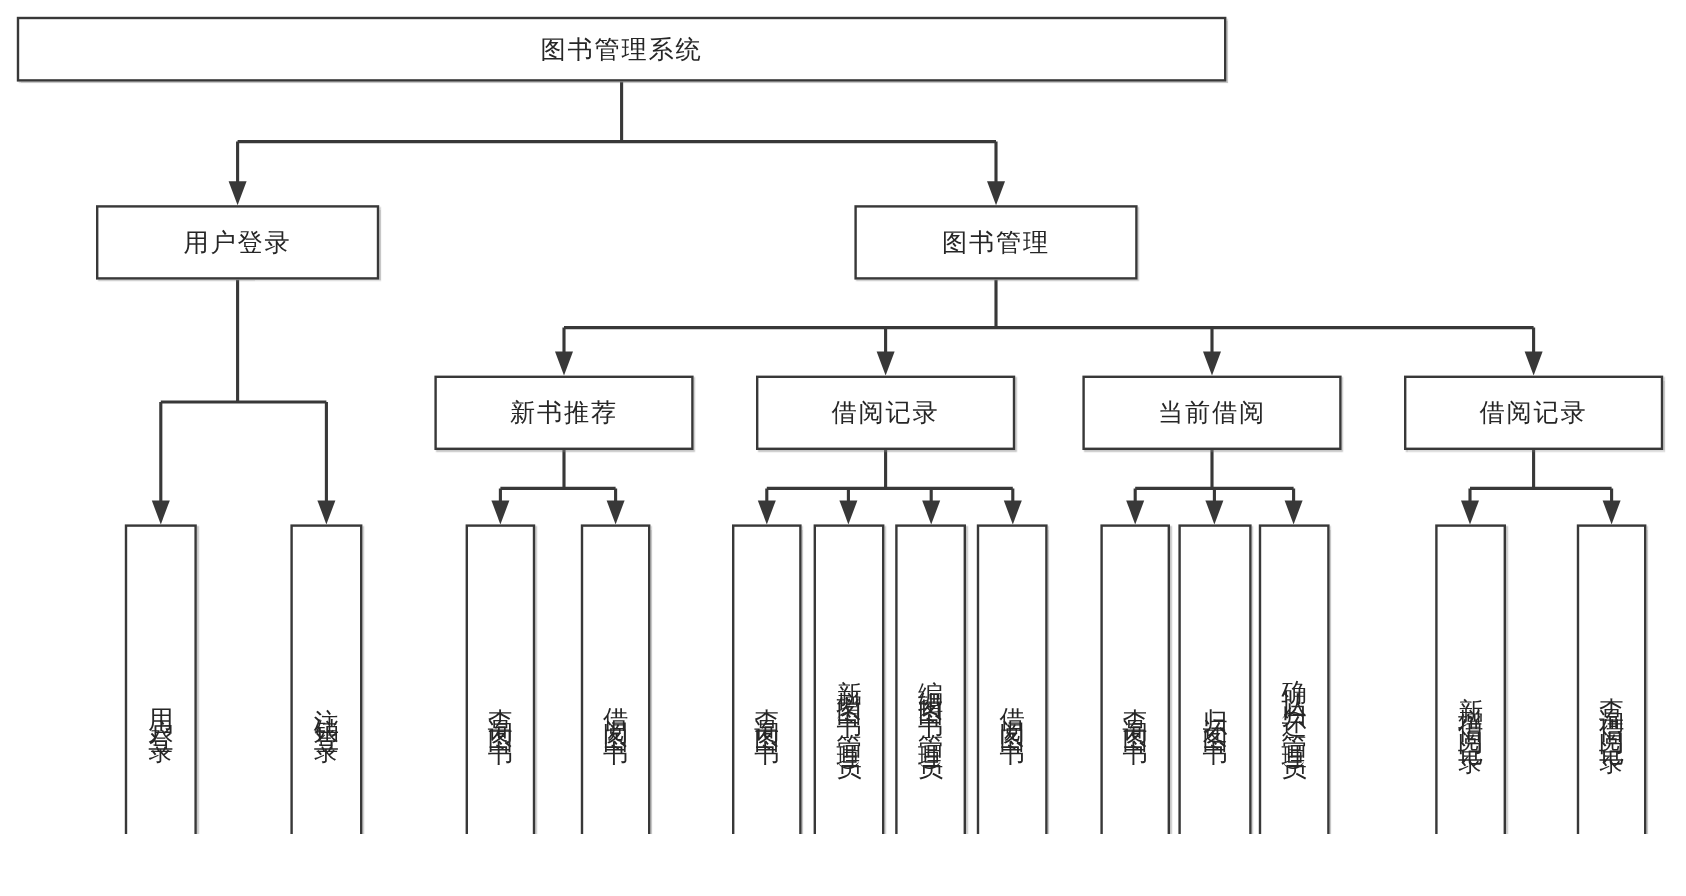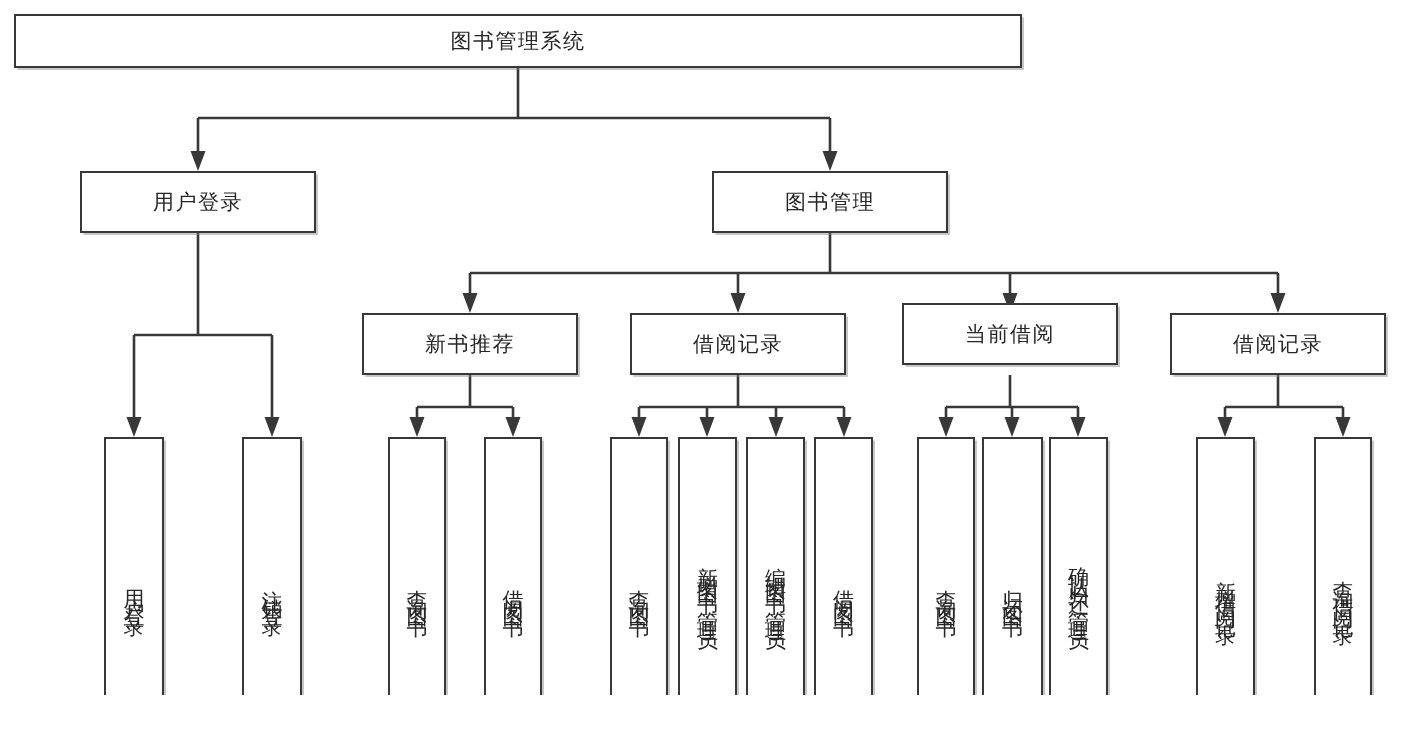--- a/index.html
+++ b/index.html
@@ -94,21 +94,21 @@
   <div class="node" style="left:362px;top:313px;width:216px;height:62px">
     <span class="hlabel">新书推荐</span>
   </div>
 
   <div class="node" style="left:712px;top:171px;width:236px;height:62px">
     <span class="hlabel">图书管理</span>
   </div>
   <div class="node" style="left:630px;top:313px;width:216px;height:62px">
     <span class="hlabel">借阅记录</span>
   </div>
-  <div class="node" style="left:902px;top:303px;width:216px;height:62px">
+  <div class="node" style="left:902px;top:313px;width:216px;height:62px">
     <span class="hlabel">当前借阅</span>
   </div>
   <div class="node" style="left:1170px;top:313px;width:216px;height:62px">
     <span class="hlabel">借阅记录</span>
   </div>
 
   <div class="node" style="left:104px;top:437px;width:60px;height:298px">
     <span class="vlabel">用户登录</span>
   </div>
   <div class="node" style="left:242px;top:437px;width:60px;height:298px">

